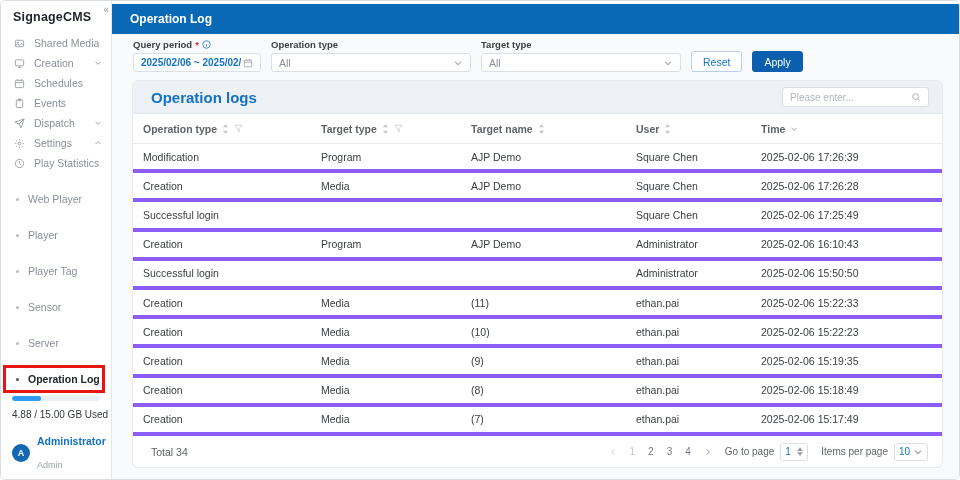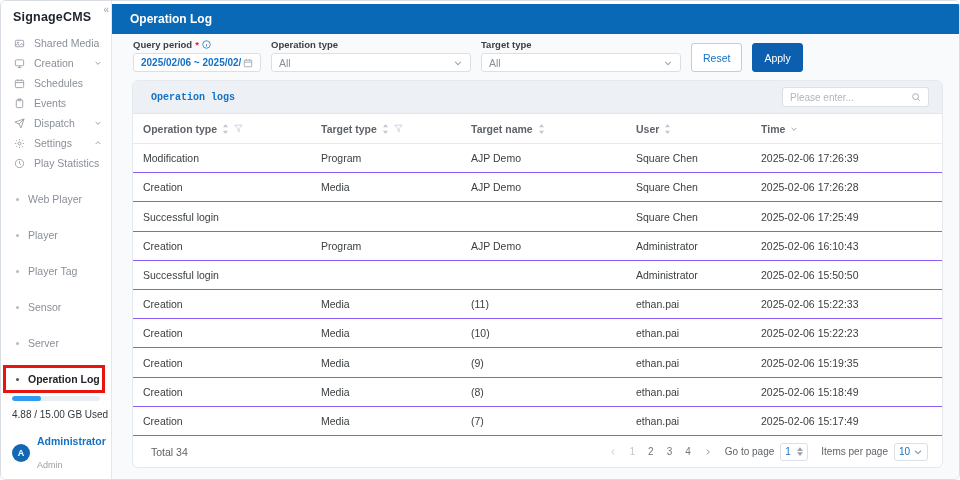--- a/index.html
+++ b/index.html
@@ -41,37 +41,37 @@
   .f-label { font-size:9.5px; font-weight:bold; color:#3c4043; margin-bottom:3px; display:flex; align-items:center; gap:3px; line-height:11px; }
   .req { color:#e02020; }
   .info-icon { color:#1472c4; display:flex; }
   .info-icon svg { width:9px; height:9px; }
   .control { height:19px; background:#fff; border:1px solid #dbe0e6; border-radius:3px; display:flex; align-items:center; padding:0 7px; font-size:10.5px; cursor:pointer; }
   .date-control { width:128px; justify-content:space-between; }
   .date-input { border:0; outline:0; width:100px; font-size:10px; font-weight:bold; color:#1472c4; font-family:"Liberation Sans", sans-serif; background:transparent; }
   .select-control { width:200px; justify-content:space-between; color:#8a8f98;text-align:right; }
   .ctl-icon { color:#9aa0a6; display:flex; }
   .ctl-icon svg { width:10px; height:10px; }
-  .btn { height:29px; border-radius:3px; font-size:10.5px; display:flex; align-items:center; padding:0 11px; cursor:pointer; }
+  .btn { height:21px; border-radius:3px; font-size:10.5px; display:flex; align-items:center; padding:0 11px; cursor:pointer; }
   .btn-reset { background:#fff; border:1px solid #b9cfe8; color:#1472c4; }
   .btn-apply { background:#0b5fae; border:1px solid #0b5fae; color:#fff; }
 
   
   .card { margin:0 16px 11px 20px; background:#fff; border:1px solid #e6e9ee; border-radius:6px; flex:1; display:flex; flex-direction:column; overflow:hidden; }
   .card-toolbar { height:33px; background:#edf0f4; border-bottom:1px solid #e2e6ea; display:flex; align-items:center; padding:0 13px 0 18px; flex:none; }
-  .tab-label { color:#1472c4; font-size:10px; font-weight:bold; cursor:pointer;font-family:Liberation Mono, monospace; }
+  .tab-label { color:#1472c4; font-size:15px; font-weight:bold; cursor:pointer; }
   .search { margin-left:auto; width:147px; height:20px; background:#fff; border:1px solid #dbe0e6; border-radius:3px; display:flex; align-items:center; padding:0 7px; }
   .search input { border:0; outline:0; flex:1; min-width:0; font-size:10px; color:#3c4043; font-family:"Liberation Sans", sans-serif; }
   .search input::placeholder { color:#b0b6bd; }
   .search-icon { color:#9aa0a6; display:flex; }
   .search-icon svg { width:10px; height:10px; }
 
   .thead { display:flex; height:30px; align-items:center; border-bottom:1px solid #e8eaed; font-size:10.5px; font-weight:bold; color:#5f6368; flex:none; }
   .tbody { flex:1; display:flex; flex-direction:column; overflow:hidden; }
-  .tr { display:flex; flex:1; min-height:0; align-items:center; border-bottom:1px solid #8b5cf6; font-size:10.5px; color:#3c4043; }
+  .tr { display:flex; flex:1; min-height:0; align-items:center; border-bottom:4px solid #8b5cf6; font-size:10.5px; color:#3c4043; }
   .c { padding-left:8px; white-space:nowrap; overflow:hidden; display:flex; align-items:center; gap:5px; }
   .c1 { width:180px; padding-left:10px; }
   .c2 { width:150px; }
   .c3 { width:165px; }
   .c4 { width:125px; }
   .c5 { flex:1; }
   .hicon { display:flex; align-items:center; cursor:pointer; }
   .hicon svg { display:block; }
 
   .tfoot { height:31px; display:flex; align-items:center; padding:0 14px 0 18px; font-size:10.5px; color:#5f6368; flex:none; }

